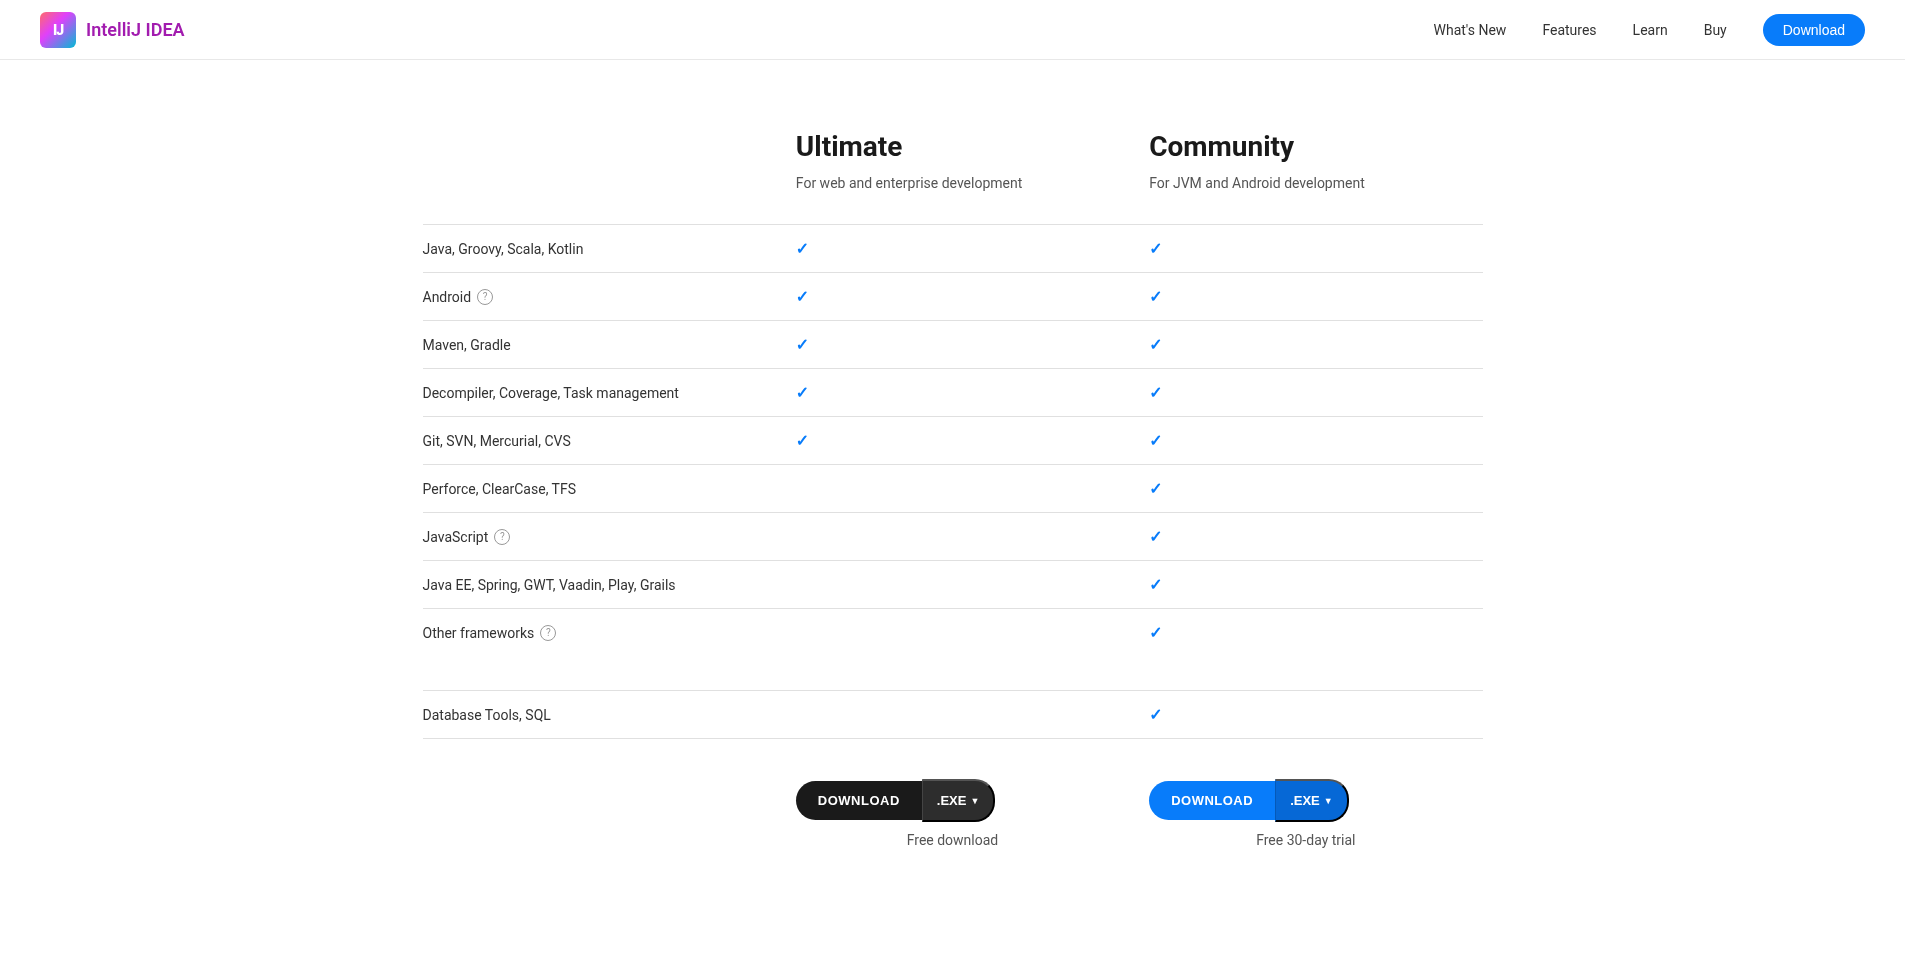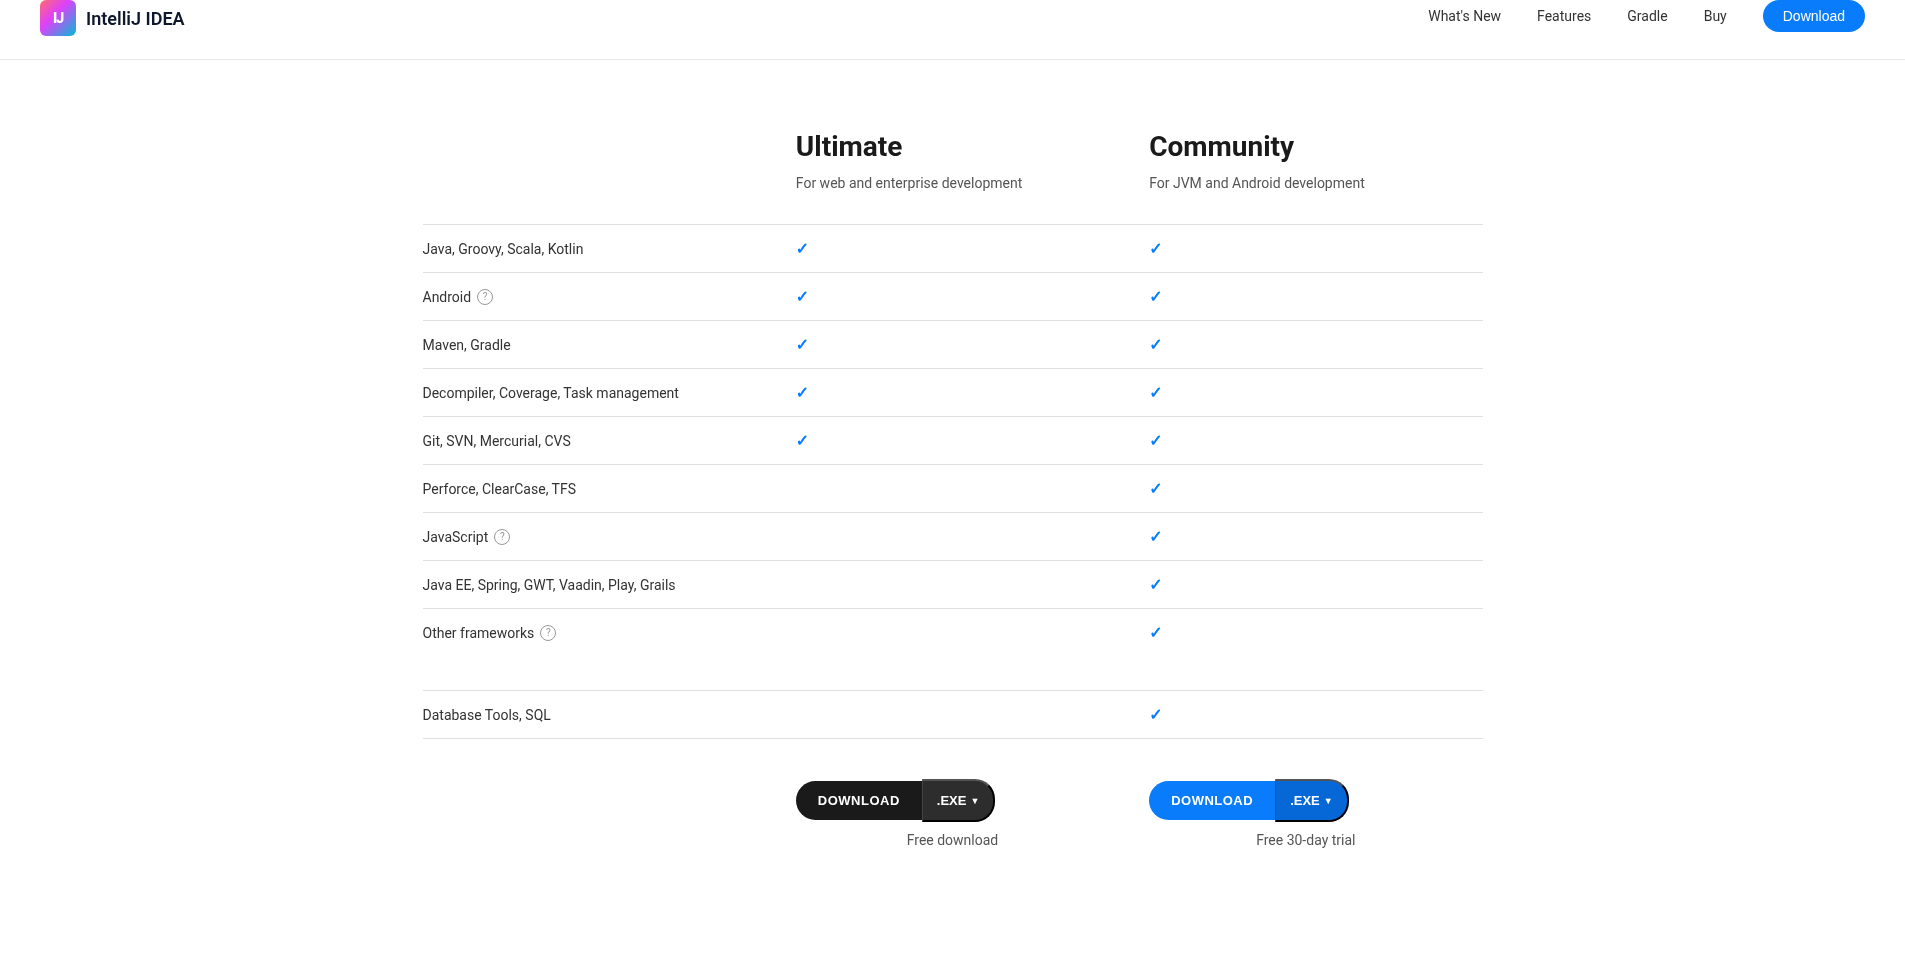--- a/index.html
+++ b/index.html
@@ -1,37 +1,37 @@
 <!DOCTYPE html>
 <html><head>
   <meta charset="utf-8">
   <style>
     * { box-sizing: border-box; margin: 0; padding: 0; }
     body { font-family: -apple-system, BlinkMacSystemFont, 'Segoe UI', Roboto, sans-serif; background: #fff; color: #1a1a1a; }
 
     
     .navbar {
       display: flex;
-      align-items: flex-start;
+      align-items: center;
       justify-content: space-between;
       padding: 0 40px;
       height: 60px;
       border-bottom: 1px solid #e8e8e8;
       background: #fff;
     }
     .navbar-brand {
       display: flex;
       align-items: center;
       gap: 10px;
       text-decoration: none;
     }
     .navbar-title {
       font-size: 18px;
       font-weight: 600;
-      color: #0f172a;
+      color: #a21caf;
     }
     .navbar-nav {
       display: flex;
       align-items: center;
       gap: 36px;
     }
     .nav-link {
       font-size: 14px;
       color: #333;
       text-decoration: none;
@@ -216,21 +216,21 @@
 <body>
 
 <nav class="navbar">
   <a class="navbar-brand" href="#">
     <div class="logo-bg">IJ</div>
     <span class="navbar-title">IntelliJ IDEA</span>
   </a>
   <div class="navbar-nav">
     <a class="nav-link" href="#">What's New</a>
     <a class="nav-link" href="#">Features</a>
-    <a class="nav-link" href="#">Gradle</a>
+    <a class="nav-link" href="#">Learn</a>
     <a class="nav-link" href="#">Buy</a>
     <button class="btn-download-nav">Download</button>
   </div>
 </nav>
 
 <main class="main">
   <div class="comparison-table">
 
     <div class="header-row">
       <div class="header-empty"></div>

